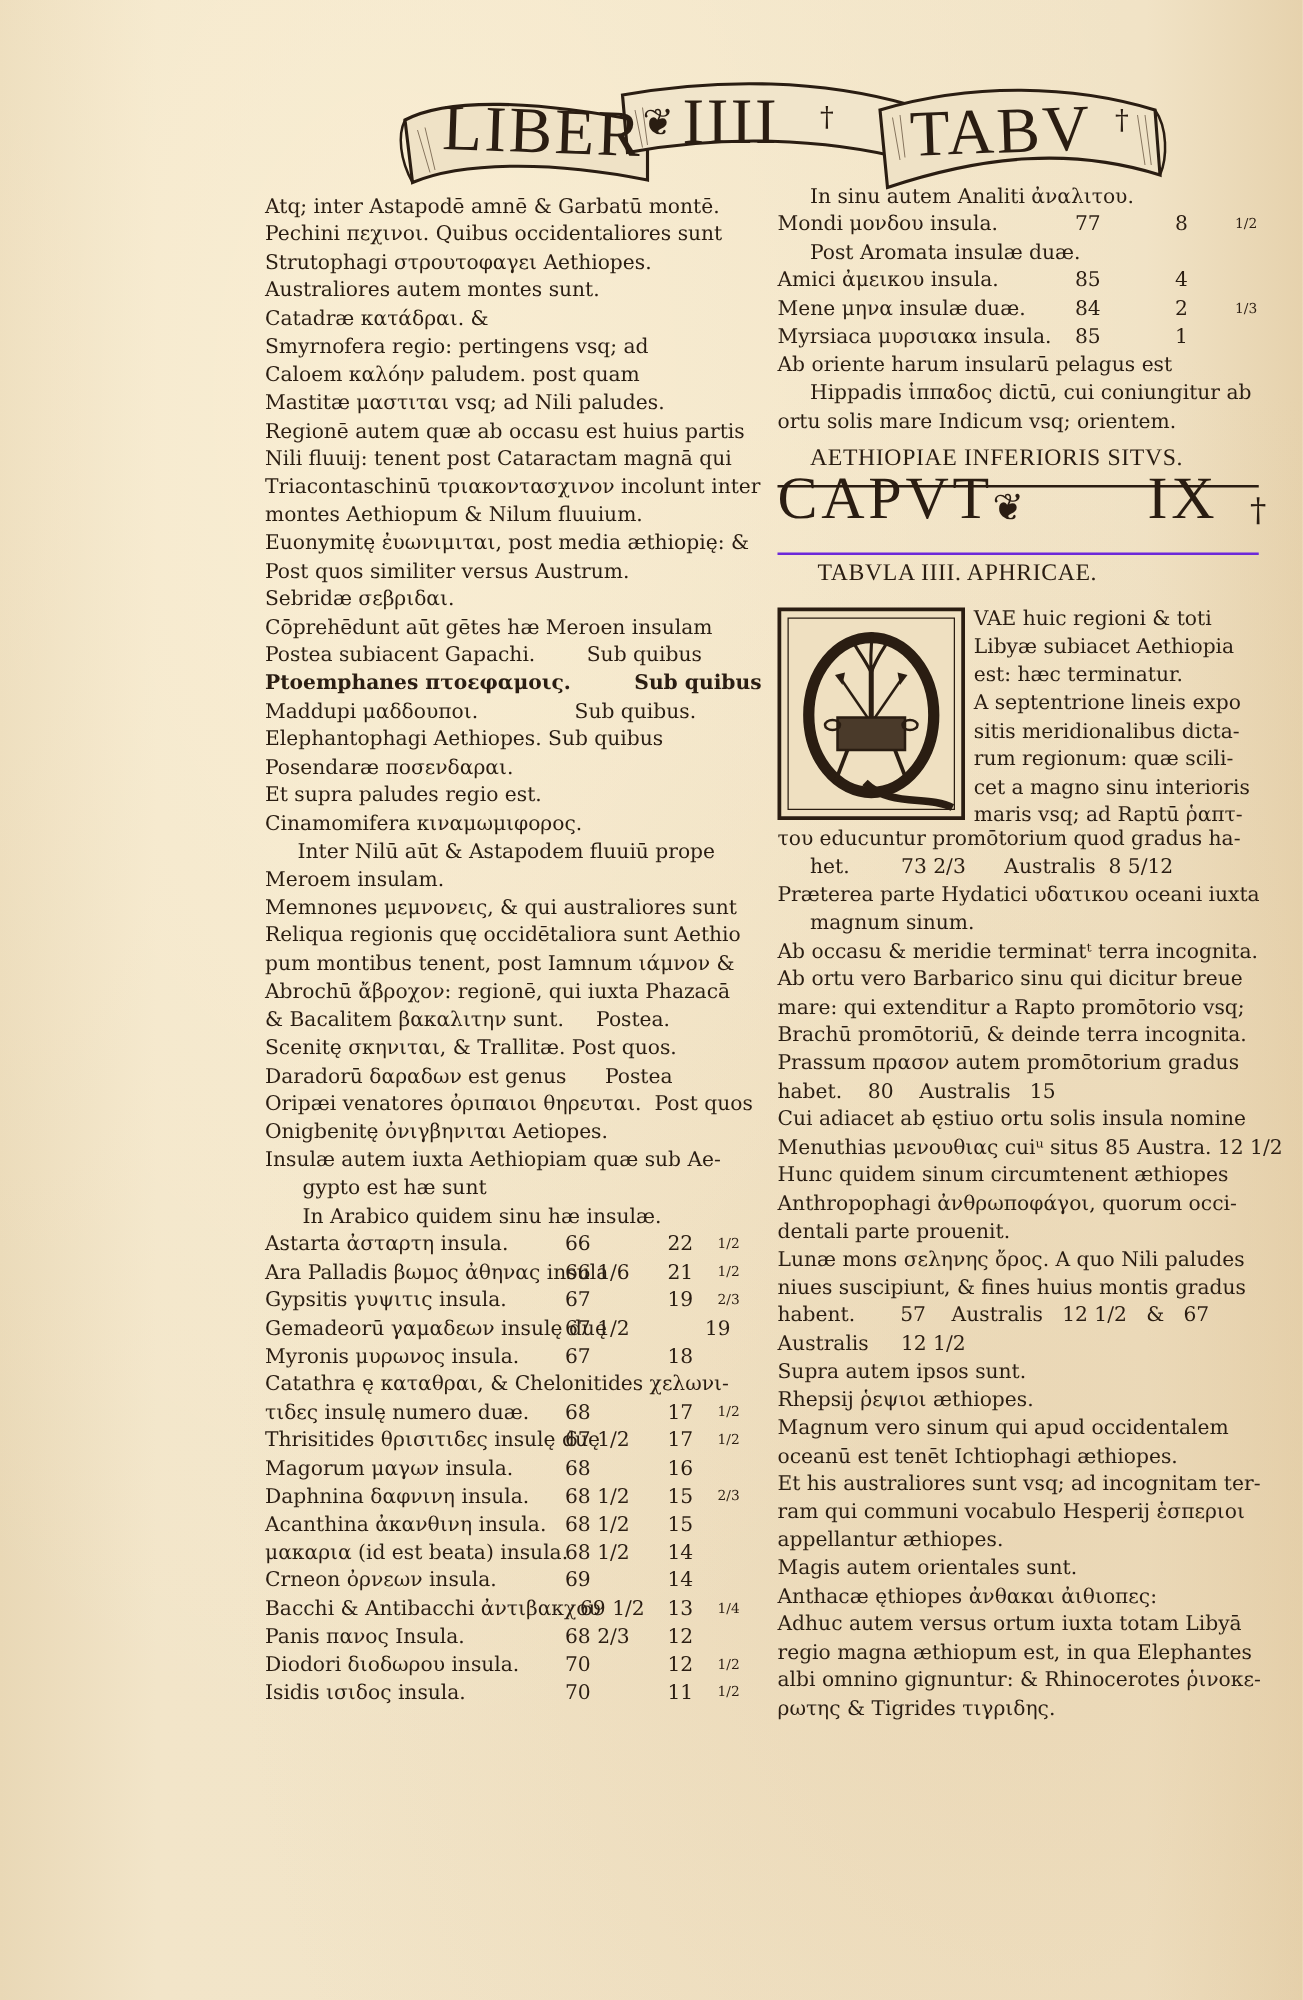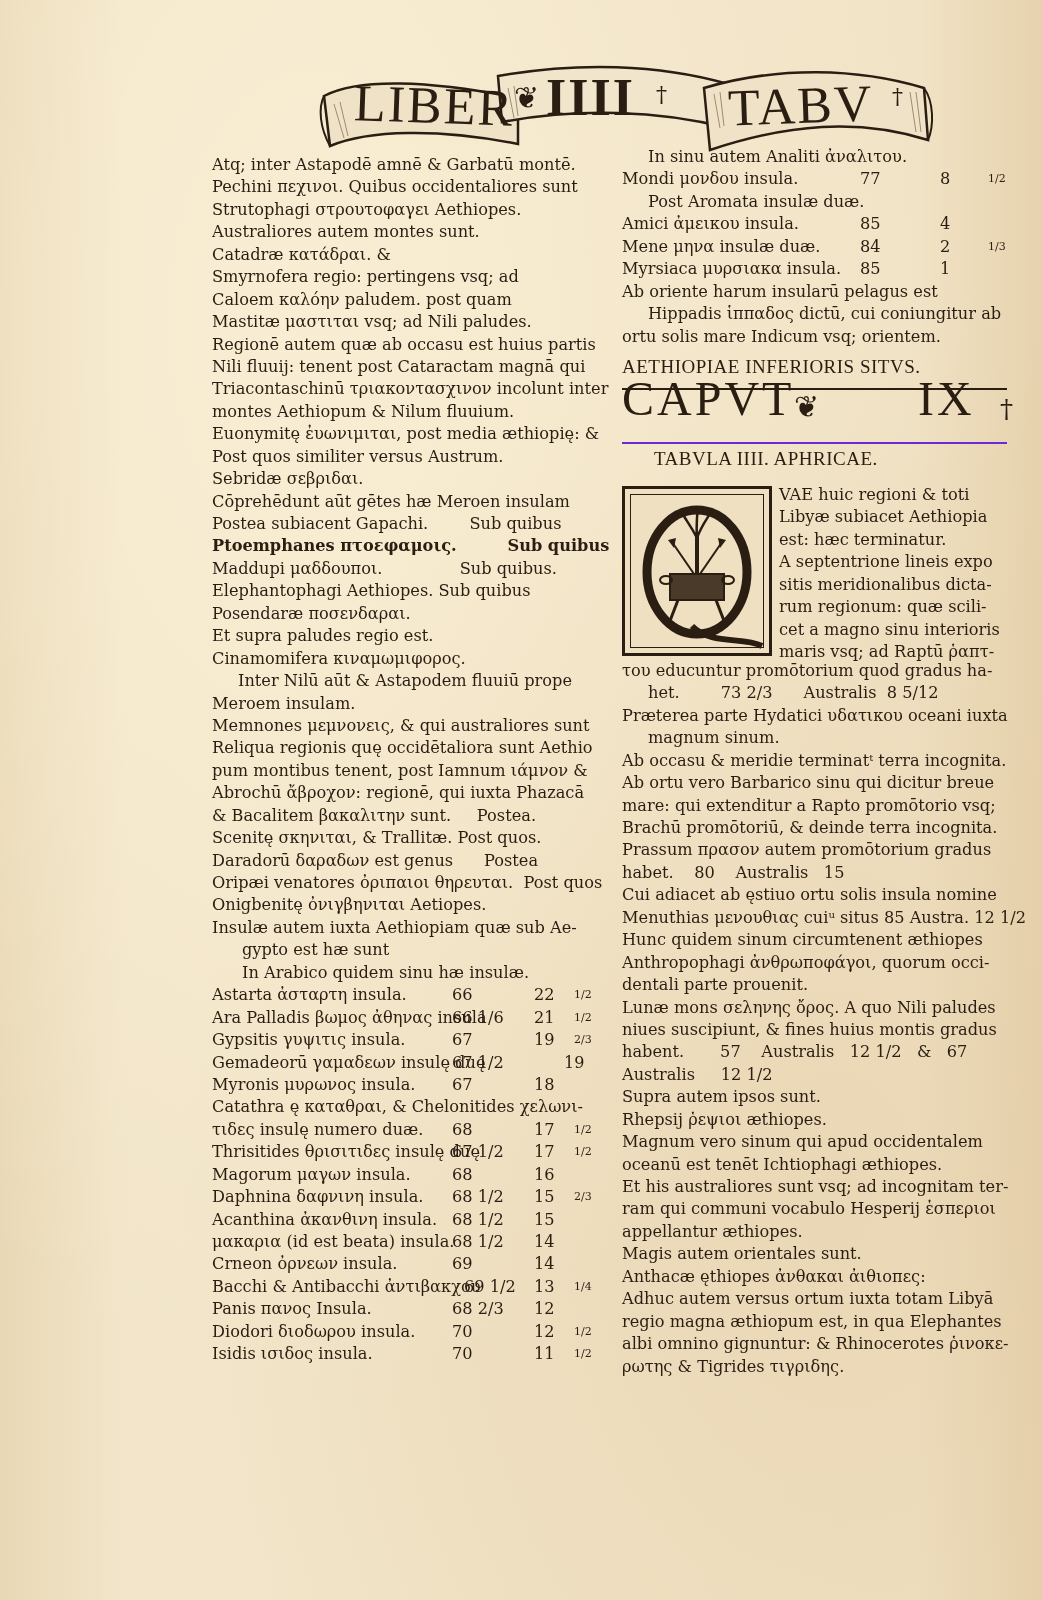--- a/index.html
+++ b/index.html
@@ -17,21 +17,21 @@
   .page { position: absolute; left: 0; top: 0; width: 1042px; height: 1600px; }
 
   
   .banner { position: absolute; left: 318px; top: 58px; width: 618px; height: 96px; }
   .banner svg { position: absolute; left: 0; top: 0; }
   .banner-word {
     position: absolute; font-family: "Liberation Serif", serif; font-size: 52px;
     letter-spacing: 2px; color: #2a1d12; line-height: 1;
   }
   .bw1 { left: 36px; top: 22px; transform: rotate(2deg); }
-  .bw2 { left: 228px; top: 14px; font-weight: bold; }
+  .bw2 { left: 228px; top: 14px; }
   .bw3 { left: 410px; top: 22px; transform: rotate(-2deg); }
   .leaf { position: absolute; font-size: 30px; color: #2a1d12; }
 
   
   .col { position: absolute; font-size: 16.2px; line-height: 22.45px; white-space: nowrap; }
   .col-left { left: 212px; top: 154px; width: 380px; }
   .col-right { left: 622px; top: 146px; width: 385px; }
   .line { height: 22.45px; position: relative; }
   .indent { padding-left: 26px; }
   .indent2 { padding-left: 30px; }
@@ -44,21 +44,21 @@
   .trow .c3 { position: absolute; left: 362px; font-size: 11px; }
 
   .rtrow { height: 22.45px; position: relative; }
   .rtrow .name { position: absolute; left: 0; }
   .rtrow .c1 { position: absolute; left: 238px; }
   .rtrow .c2 { position: absolute; left: 318px; }
   .rtrow .c3 { position: absolute; left: 366px; font-size: 11px; }
 
   .section-title {
     font-family: "Liberation Serif", serif; font-size: 19px; letter-spacing: 0.5px;
-    margin-top: 8px; height: 26px;
+    margin-top: 8px; height: 26px; margin-left: 26px;
   }
   .caput {
     position: relative; height: 52px; margin-top: 6px;
     border-top: 2px solid #2a1d12; border-bottom: 2px solid #6d28d9; text-align: right;
   }
   .caput-word { position: absolute; left: 0; top: -2px; font-family: "Liberation Serif", serif; font-size: 48px; letter-spacing: 3px; }
   .caput-leaf { position: absolute; left: 172px; top: 6px; font-size: 30px; }
   .caput-num { position: absolute; left: 296px; top: -2px; font-family: "Liberation Serif", serif; font-size: 48px; letter-spacing: 3px; }
   .caput-dagger { position: absolute; left: 378px; top: 8px; font-size: 26px; }
   .subtitle {

